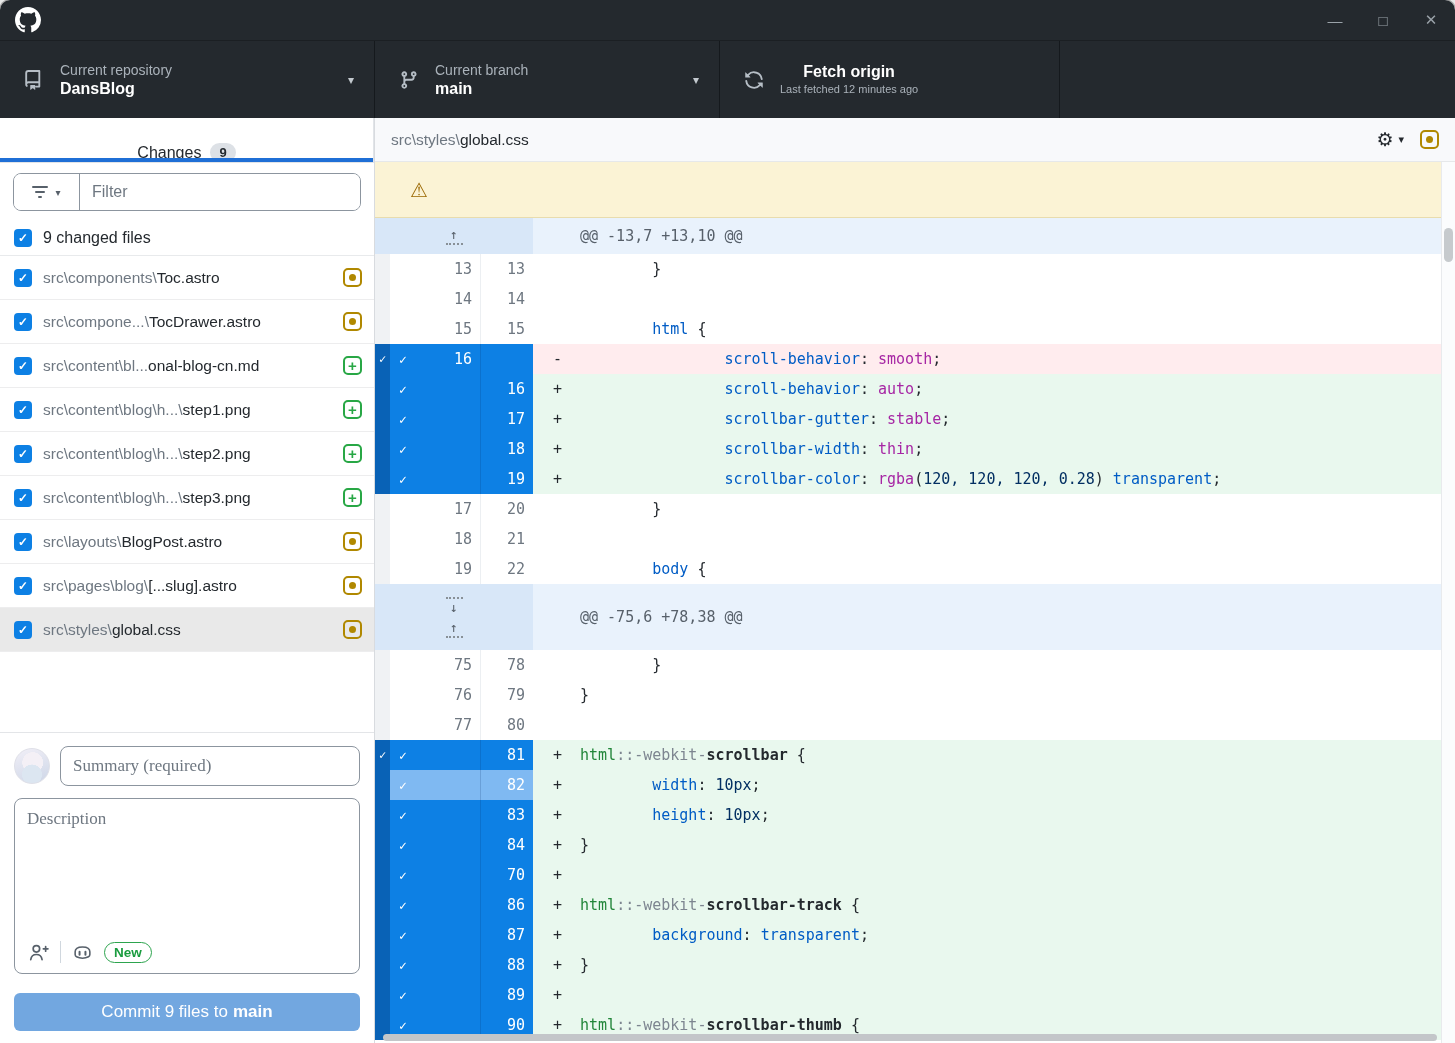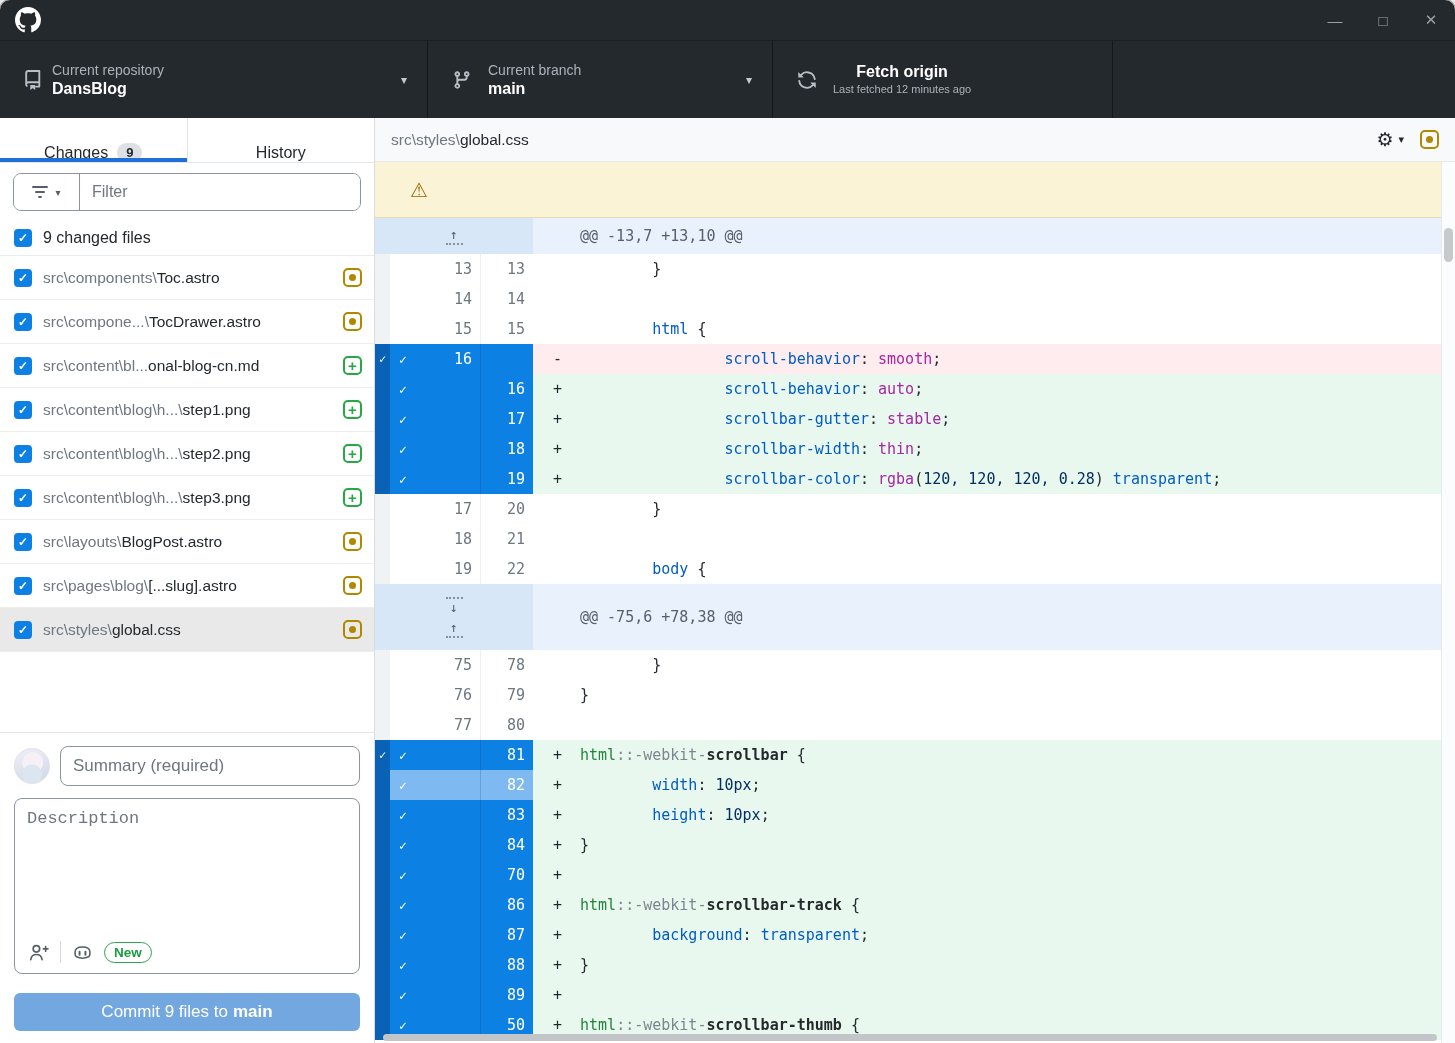--- a/index.html
+++ b/index.html
@@ -14,21 +14,21 @@
   .menus { display:flex; }
   .menu { padding:5px 16px; font-size:15px; color:#ced3d9; cursor:default; }
   .wctrls { margin-left:auto; display:flex; height:100%; }
   .wc { width:48px; height:100%; display:flex; align-items:center; justify-content:center;
         color:#9aa2a9; font-size:15px; }
 
   
   .toolbar { height:78px; background:#24292e; border-top:1px solid #1b1f23; display:flex; flex:none; }
   .tbsec { display:flex; align-items:center; gap:16px; padding:0 20px 0 24px;
            border-right:1px solid #15191d; position:relative; }
-  .tbsec.repo { width:428px;gap:8px; }
+  .tbsec.repo { width:375px; }
   .tbsec.branch { width:345px; }
   .tbsec.fetch { width:340px;text-align:center; }
   .tbicon { color:#b6bec6; display:flex; flex:none; }
   .tbtxt { display:flex; flex-direction:column; gap:4px; min-width:0; }
   .tblabel { font-size:14px; color:#aab2ba; line-height:1; }
   .tbvalue { font-size:16px; font-weight:700; color:#fff; line-height:1; }
   .tbsub { font-size:11px; color:#aab2ba; line-height:1; }
   .tbcaret { margin-left:auto; color:#c3c9cf; font-size:12px; }
   .tbrest { flex:1; }
 
@@ -81,25 +81,25 @@
   .spacer { flex:1; }
 
   .commitpanel { border-top:1px solid #e3e5e8; padding:13px 14px 12px; flex:none; background:#fff; }
   .crow { display:flex; gap:10px; align-items:center; }
   .avatar { width:36px; height:36px; border-radius:50%; flex:none; border:1px solid #dfe0e8;
             background:
               radial-gradient(circle at 50% 75%, #dce6f1 0 32%, transparent 33%),
               radial-gradient(circle at 52% 40%, #f4f0f6 0 38%, transparent 39%),
               linear-gradient(160deg, #f1eff7 0%, #cdd6e7 100%); }
   .csummary { flex:1; height:40px; border:1px solid #8c959f; border-radius:8px; padding:0 12px;
-              font-size:17px; color:#24292e; outline:0; font-family:Liberation Sans, sans-serif; min-width:0; }
+              font-size:17px; color:#24292e; outline:0; font-family:Liberation Serif, serif; min-width:0; }
   .cdesc { margin-top:12px; height:176px; border:1px solid #8c959f; border-radius:8px;
            position:relative; background:#fff; }
   .cdesc textarea { width:100%; height:118px; border:0; outline:0; resize:none; border-radius:8px;
-                    padding:10px 12px; font-size:17px; font-family:Liberation Mono, monospace; color:#24292e;
+                    padding:10px 12px; font-size:17px; font-family:Liberation Serif, serif; color:#24292e;
                     background:transparent; }
   .descicons { position:absolute; left:13px; bottom:10px; display:flex; align-items:center;
                gap:11px; color:#57606a; }
   .vdiv { width:1px; height:22px; background:#d0d7de; }
   .newpill { border:1.5px solid #2da44e; color:#1a9c3f; font-weight:700; font-size:13.5px;
              border-radius:11px; padding:1px 9px; line-height:17px; }
   .commitbtn { margin-top:19px; width:100%; height:38px; border:0; border-radius:6px;
                background:#72a7e0; color:#fff; font-size:17px; font-family:inherit;
                display:flex; align-items:center; justify-content:center; gap:5px; }
   .commitbtn .pfx { font-weight:400; } .commitbtn b { font-weight:700; }
@@ -227,23 +227,20 @@
 
   <div class="content">
 
     <aside class="sidebar">
       <div class="tabs">
         <div class="tab first">
           <span>Changes</span>
           <span class="badge">9</span>
           <span class="tabline"></span>
         </div>
-        <div class="tab">
-          <span>History</span>
-        </div>
       </div>
 
       <div class="filterrow">
         <div class="filterbox">
           <div class="fbtn">
             <span class="funnel">
                 <i class="l1"></i>
                 <i class="l2"></i>
                 <i class="l3"></i>
               </span>
@@ -629,21 +626,21 @@
               <span class="lnnum">89</span>
             </span>
             <div class="dcode"><span class="mk">+</span></div>
           </div>
           <div class="drow line add">
             <span class="strip fill"></span>
             <span class="gcellO on">
               <span class="lncheck">✓</span>
             </span>
             <span class="gcellN on">
-              <span class="lnnum">50</span>
+              <span class="lnnum">90</span>
             </span>
             <div class="dcode"><span class="mk">+</span><span class="sg-s">html</span><span class="sg-g">::</span><span class="sg-g">-webkit-</span><span class="sg-t">scrollbar-thumb</span><span class="sg-d"> {</span></div>
           </div>
         </div>
 
       <div class="vscroll">
         <div class="vthumb"></div>
       </div>
       <div class="hthumb"></div>
     </main>

